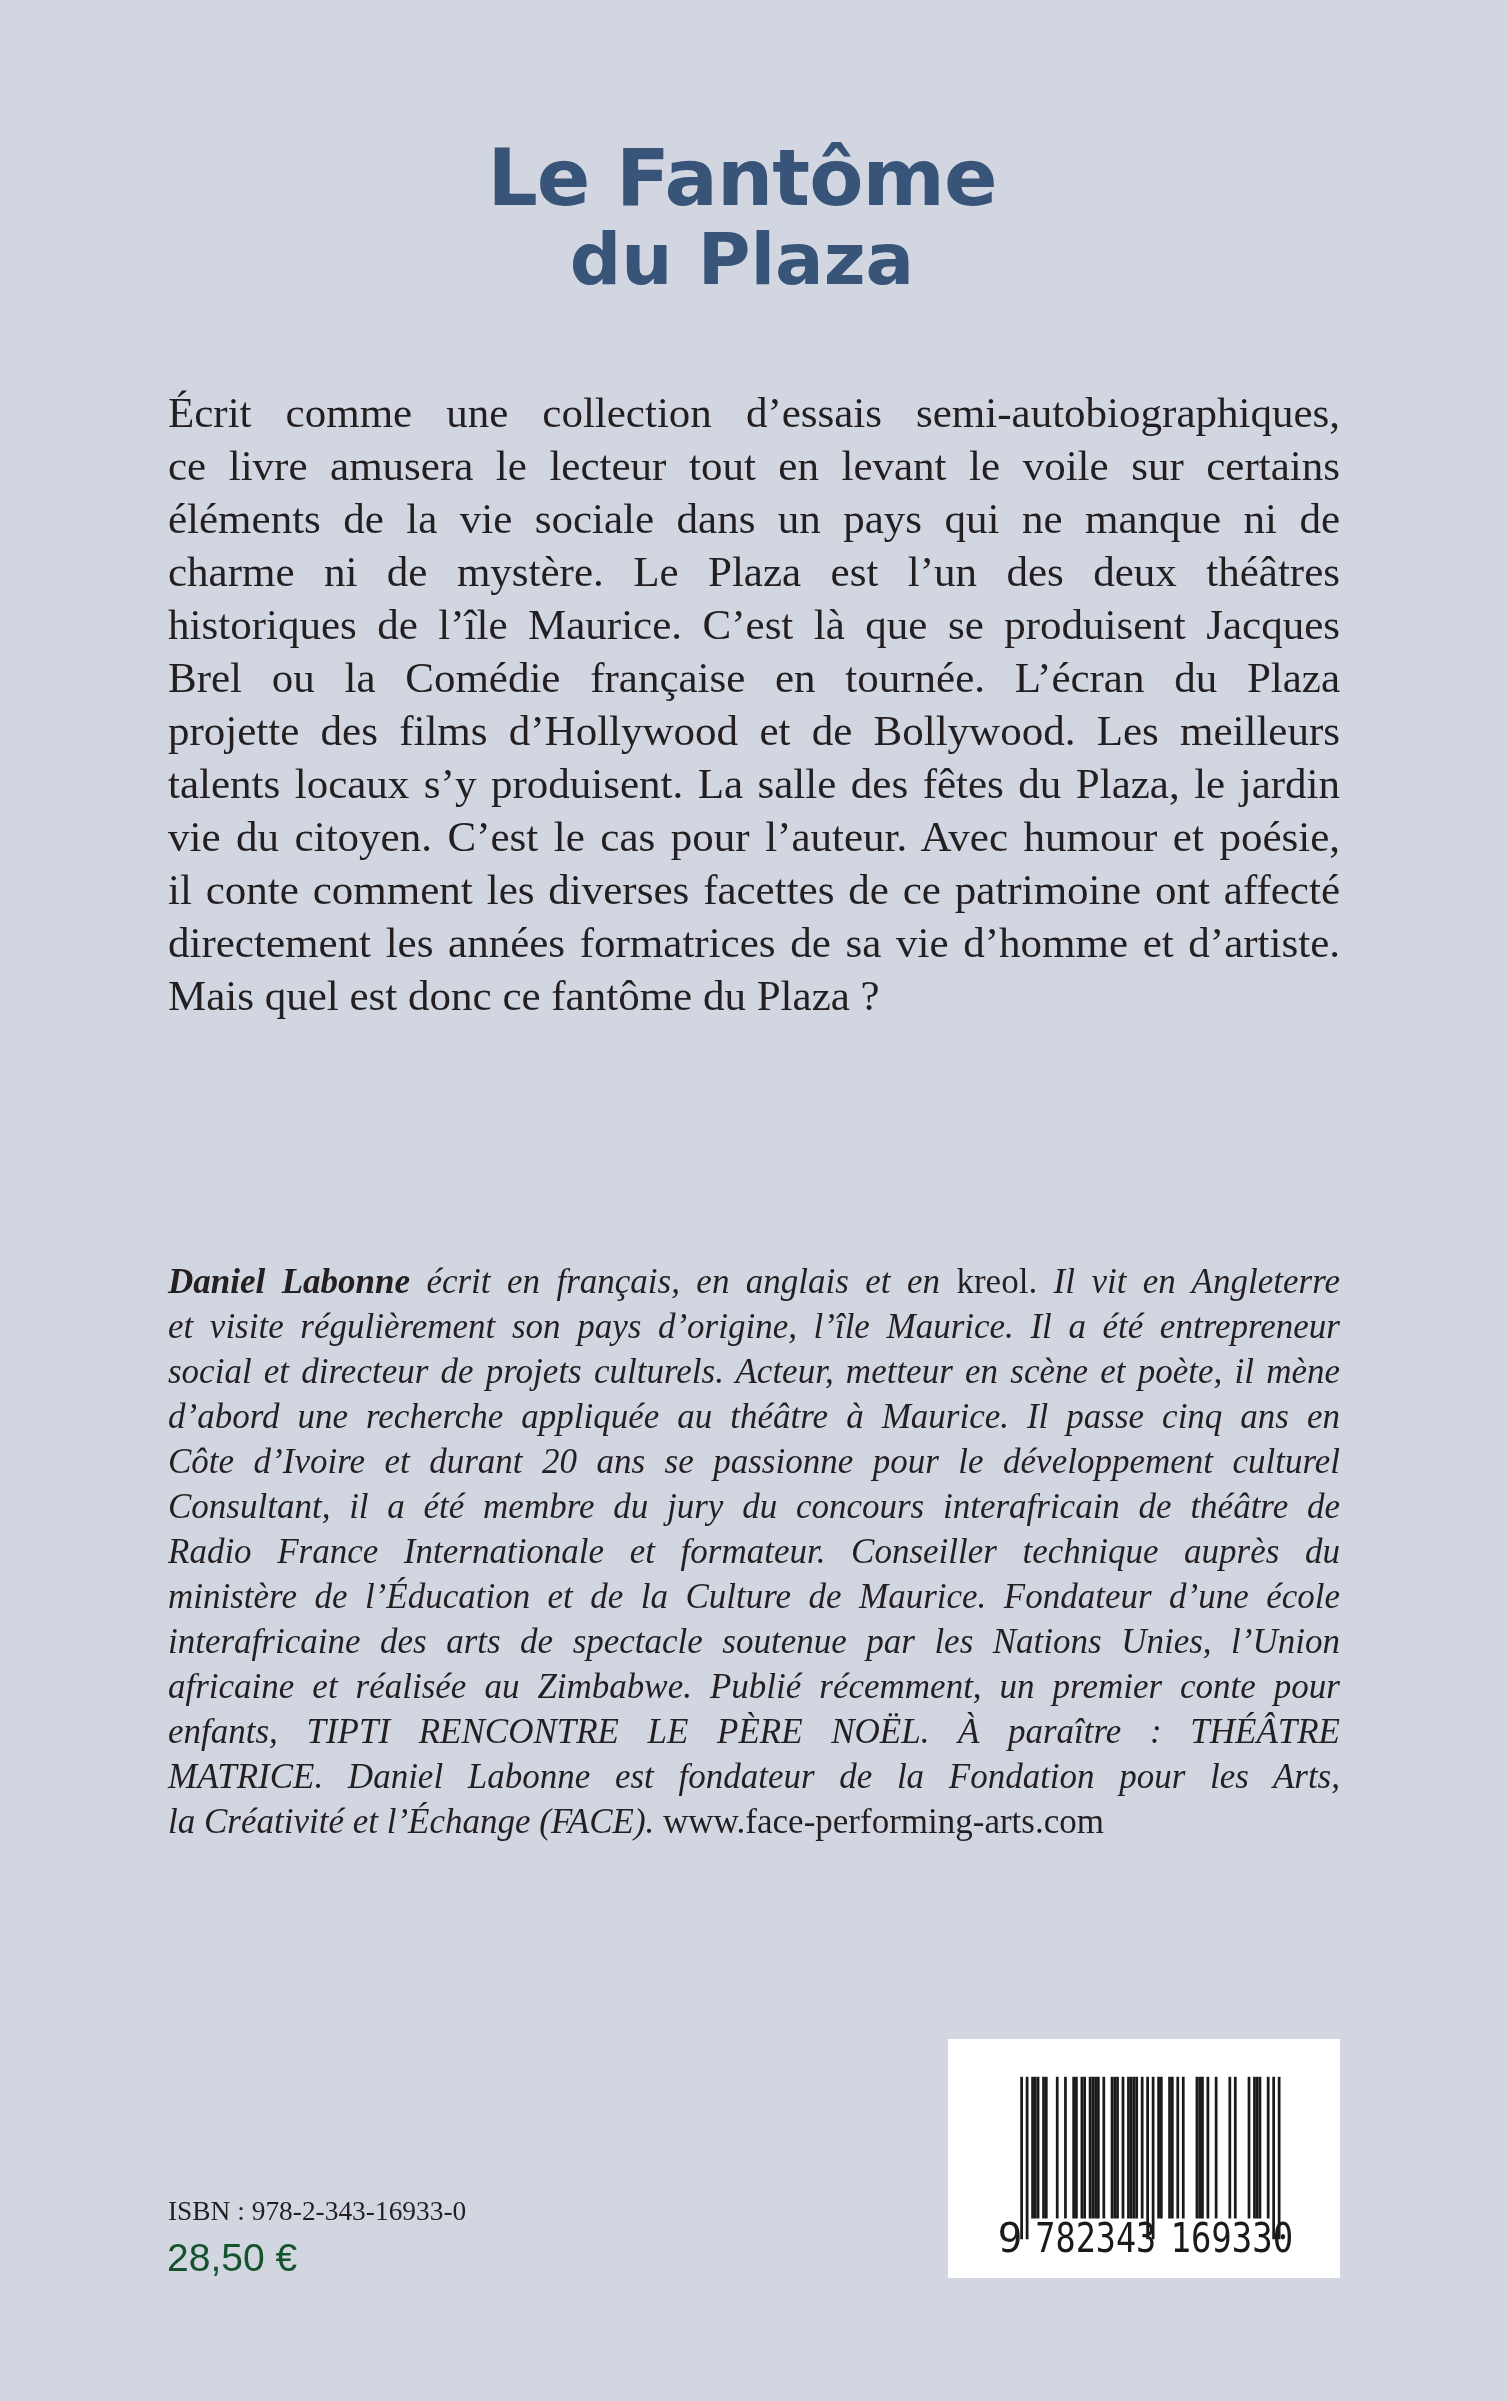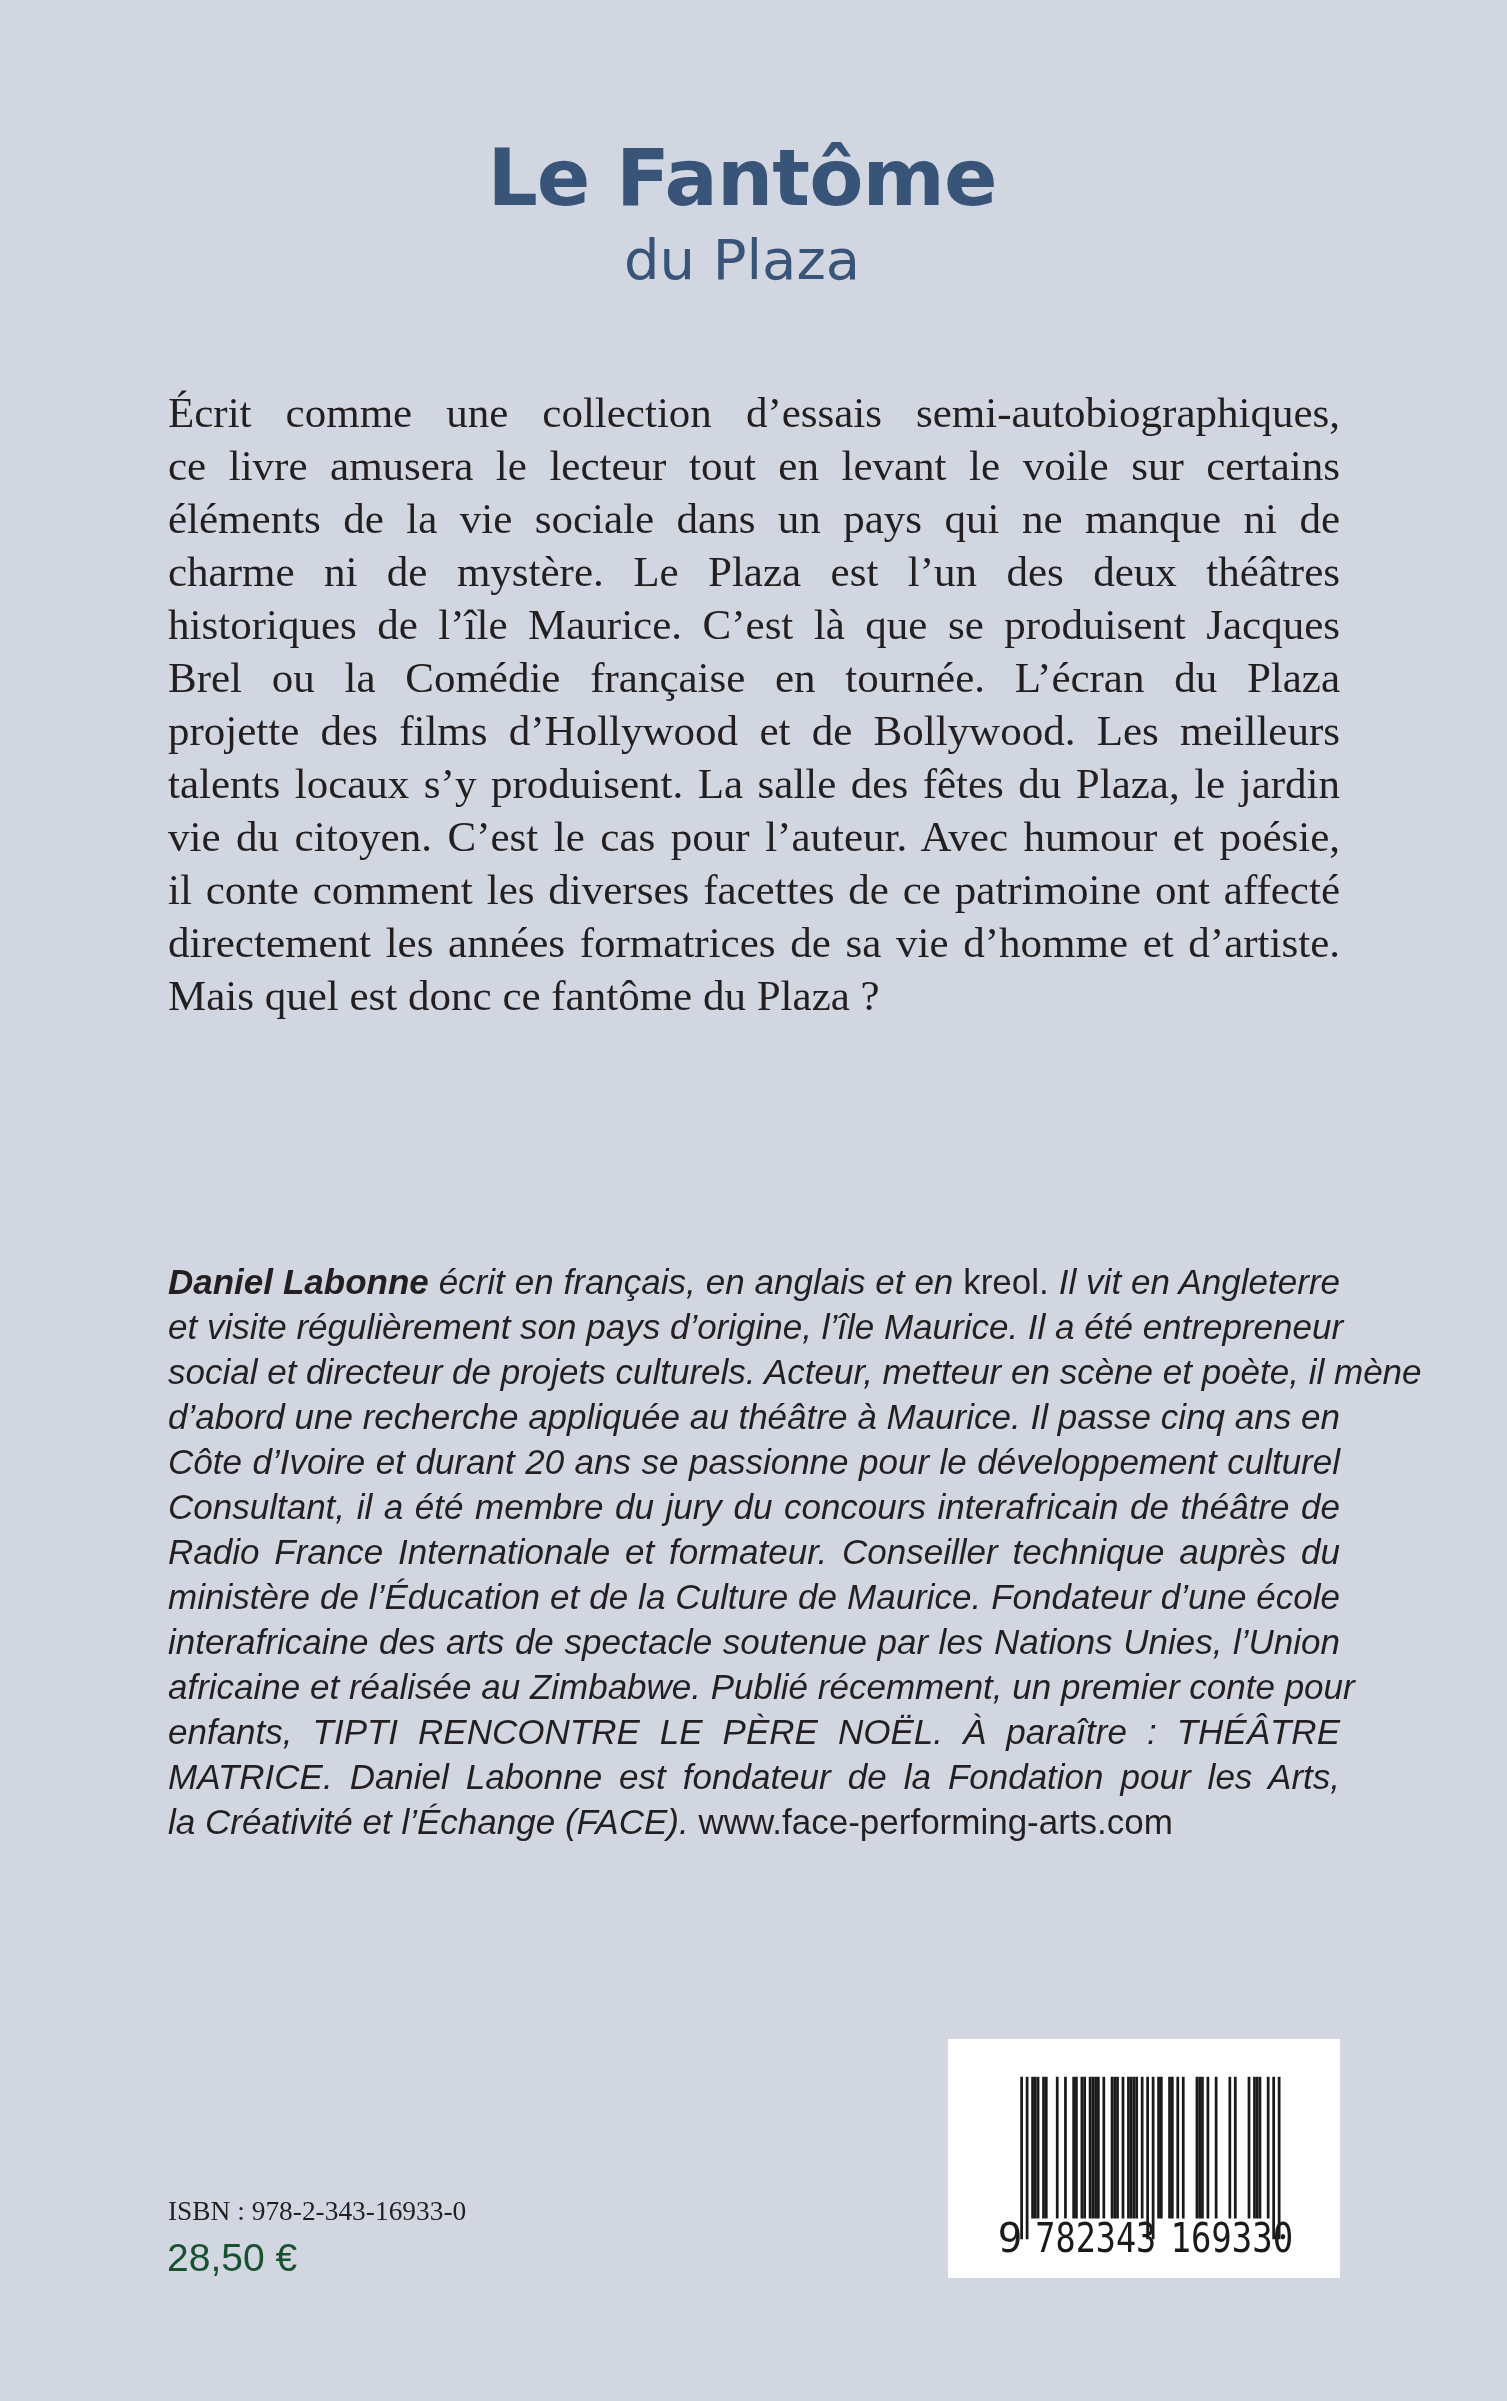--- a/index.html
+++ b/index.html
@@ -25,22 +25,22 @@
   .title-main {
     font-family: "DejaVu Sans", sans-serif;
     font-weight: bold;
     font-size: 79px;
     line-height: 95px;
     letter-spacing: -0.9px;
     display: block;
   }
   .title-sub {
     font-family: "DejaVu Sans", sans-serif;
-    font-weight: normal;
-    font-size: 56px;
+    font-weight: bold;
+    font-size: 72px;
     line-height: 79px;
     letter-spacing: 0px;
     display: block;
     margin-top: -5.7px;
   }
   .blurb {
     position: absolute;
     left: 168px;
     top: 386px;
     width: 1172px;
@@ -58,21 +58,21 @@
     overflow: visible;
   }
   .blurb .line.last {
     text-align-last: left;
   }
   .bio {
     position: absolute;
     left: 168px;
     top: 1259px;
     width: 1172px;
-    font-family: Liberation Sans, sans-serif;
+    font-family: Liberation Serif, serif;
     font-style: italic;
     font-size: 35px;
     line-height: 45px;
     margin: 0;
   }
   .bio .line {
     display: block;
     text-align: justify;
     text-align-last: justify;
     white-space: nowrap;

